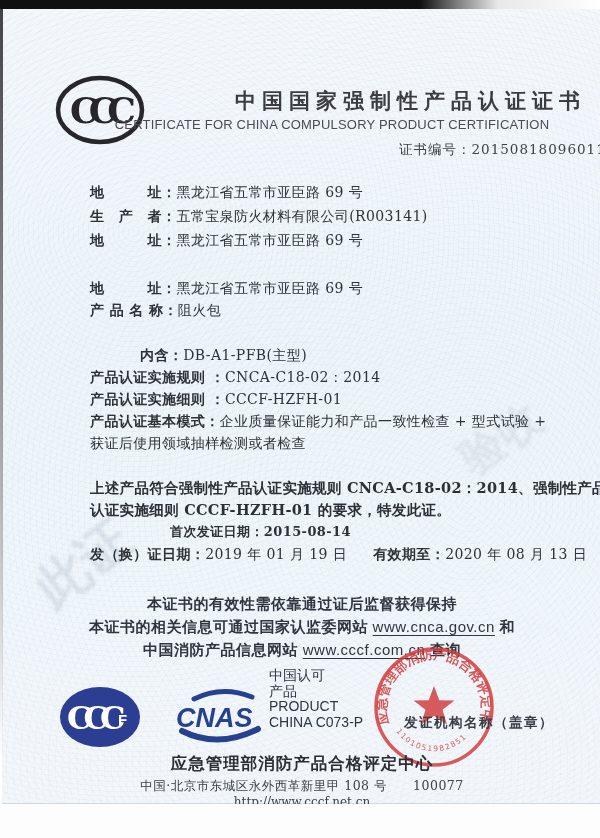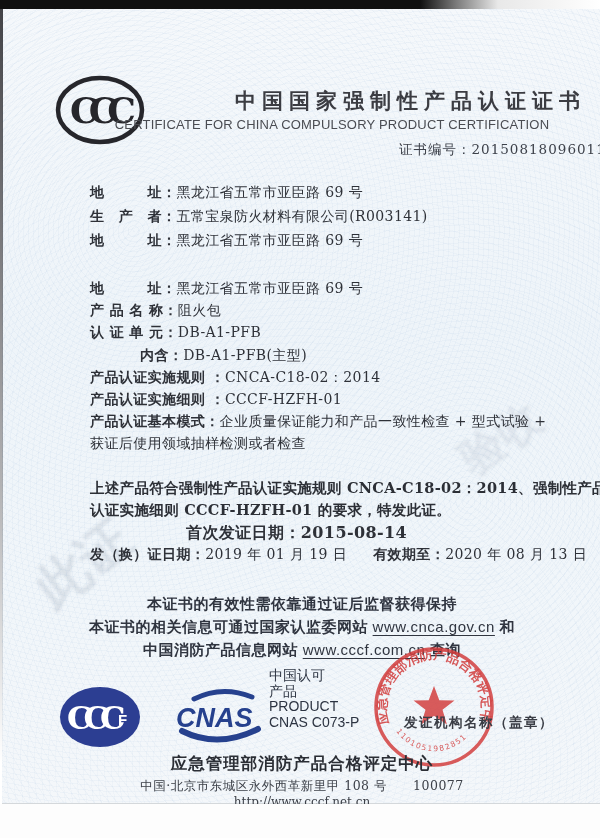--- a/index.html
+++ b/index.html
@@ -72,31 +72,30 @@
 
   <div class="ttl">中国国家强制性产品认证证书</div>
   <div class="subttl">CERTIFICATE FOR CHINA COMPULSORY PRODUCT CERTIFICATION</div>
   <div class="certno"><span>证书编号：</span><span>2015081809601119</span></div>
 
   <div class="row" style="top:175px"><span class="lbl">地　　　址：</span><span class="val">黑龙江省五常市亚臣路 69 号</span></div>
   <div class="row" style="top:199px"><span class="lbl">生　产　者：</span><span class="val">五常宝泉防火材料有限公司(R003141)</span></div>
   <div class="row" style="top:223px"><span class="lbl">地　　　址：</span><span class="val">黑龙江省五常市亚臣路 69 号</span></div>
   <div class="row" style="top:271px"><span class="lbl">地　　　址：</span><span class="val">黑龙江省五常市亚臣路 69 号</span></div>
   <div class="row" style="top:293px"><span class="lbl">产 品 名 称：</span><span class="val">阻火包</span></div>
-  <div class="row" style="top:315px"><span class="lbl">认 证 单 元：</span><span class="val">DB-A1-PFB</span></div>
   <div class="row" style="left:138px;top:338px"><span class="lbl">内含：</span><span class="val">DB-A1-PFB(主型)</span></div>
   <div class="row" style="top:360px"><span class="lbl">产品认证实施规则 ：</span><span class="val">CNCA-C18-02：2014</span></div>
   <div class="row" style="top:382px"><span class="lbl">产品认证实施细则 ：</span><span class="val">CCCF-HZFH-01</span></div>
   <div class="row" style="top:404px"><span class="lbl">产品认证基本模式：</span><span class="val">企业质量保证能力和产品一致性检查 + 型式试验 +</span></div>
   <div class="row" style="top:426px"><span class="val">获证后使用领域抽样检测或者检查</span></div>
 
   <div class="stmt" style="top:470px">上述产品符合强制性产品认证实施规则 CNCA-C18-02：2014、强制性产品</div>
   <div class="stmt" style="top:492px">认证实施细则 CCCF-HZFH-01 的要求，特发此证。</div>
 
-  <div class="row datebold" style="left:184px;top:514px;font-size:16px">首次发证日期：2015-08-14</div>
+  <div class="row datebold" style="left:168px;top:514px;font-size:13px">首次发证日期：2015-08-14</div>
   <div class="row" style="top:537px"><span class="lbl">发（换）证日期：</span><span class="val">2019 年 01 月 19 日</span><span style="display:inline-block;width:26px"></span><span class="lbl">有效期至：</span><span class="val">2020 年 08 月 13 日</span></div>
 
   <div class="notice" style="top:586px">本证书的有效性需依靠通过证后监督获得保持</div>
   <div class="notice" style="top:609px"><span>本证书的相关信息可通过国家认监委网站 </span><span class="url">www.cnca.gov.cn</span><span> 和</span></div>
   <div class="notice" style="top:632px"><span>中国消防产品信息网站 </span><span class="url">www.cccf.com.cn</span><span> 查询</span></div>
 
   <svg class="logo" style="left:56px;top:676px;" width="84" height="64" viewBox="0 0 84 64">
     <ellipse cx="42" cy="32" rx="40" ry="30" fill="#2c3e92"></ellipse>
     <text x="9" y="44" font-family="DejaVu Serif, serif" font-size="32" font-weight="bold" letter-spacing="-9" fill="#ffffff">CCC</text>
     <text x="60" y="40" font-family="Liberation Sans, sans-serif" font-size="15" font-weight="bold" fill="#ffffff">F</text>
@@ -105,21 +104,21 @@
   <svg class="logo" style="left:170px;top:678px;" width="96" height="62" viewBox="0 0 96 62">
     <path d="M22,12 Q50,-2 80,10" fill="none" stroke="#26418e" stroke-width="5" stroke-linecap="round"></path>
     <text x="4" y="40" font-family="Liberation Sans, sans-serif" font-size="27" font-weight="bold" font-style="italic" letter-spacing="0" fill="#26418e">CNAS</text>
     <path d="M10,44 Q46,62 86,42" fill="none" stroke="#26418e" stroke-width="6" stroke-linecap="round"></path>
   </svg>
 
   <div class="accred">
     <div>中国认可</div>
     <div>产品</div>
     <div>PRODUCT</div>
-    <div>CNAS C073-P</div>
+    <div>CHINA C073-P</div>
   </div>
 
   <svg class="stamp-svg" width="130" height="130" viewBox="0 0 130 130">
     <defs>
       <path id="arcTop" d="M 19.9,81.4 A 48,48 0 1 1 110.1,81.4" fill="none"></path>
       <path id="arcBot" d="M 24,84 A 46,46 0 0 0 106,84" fill="none"></path>
     </defs>
     <circle cx="65" cy="65" r="58" fill="none" stroke="#d23b3b" stroke-width="3.5" opacity=".9"></circle>
     <text font-family="DejaVu Sans, sans-serif" font-size="13" font-weight="bold" fill="#d23b3b" opacity=".92">
       <textPath href="#arcTop" startOffset="0">应急管理部消防产品合格评定中心</textPath>

